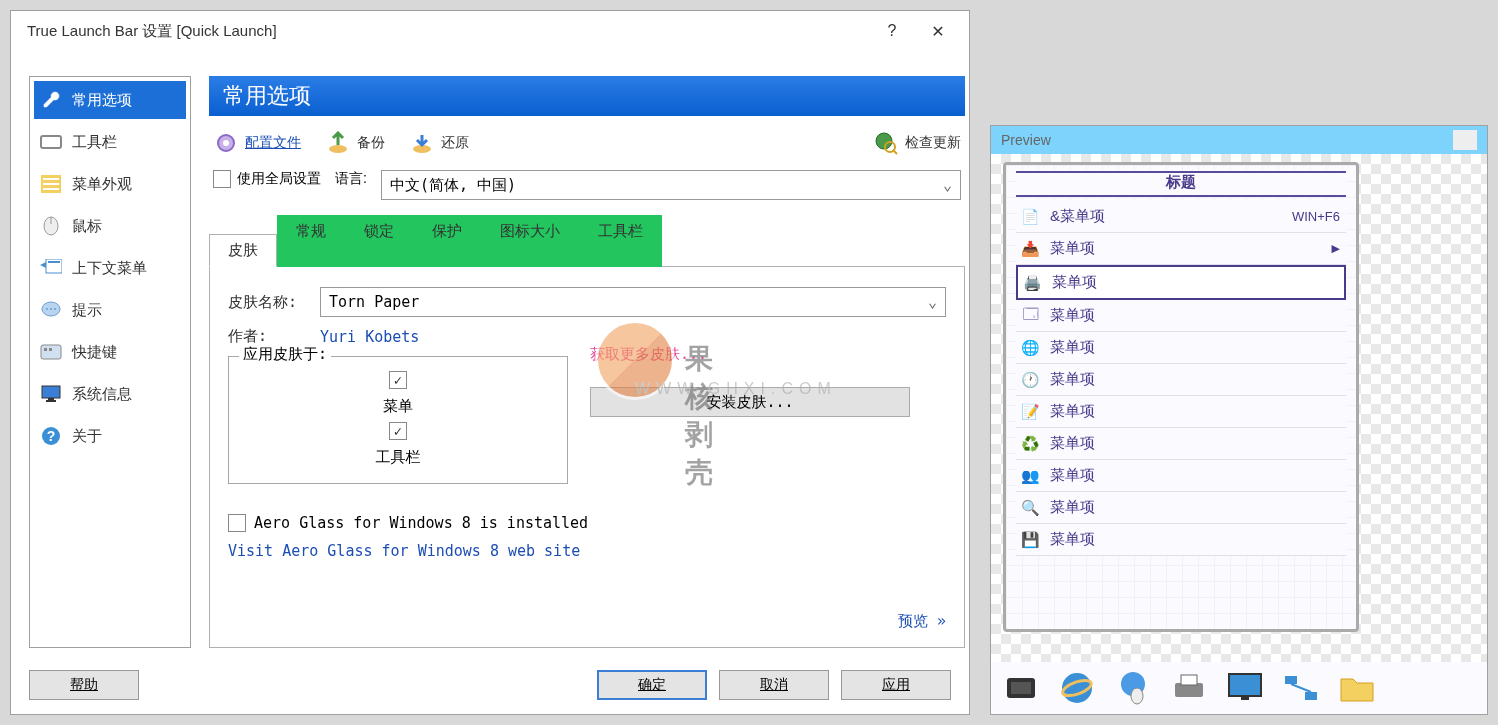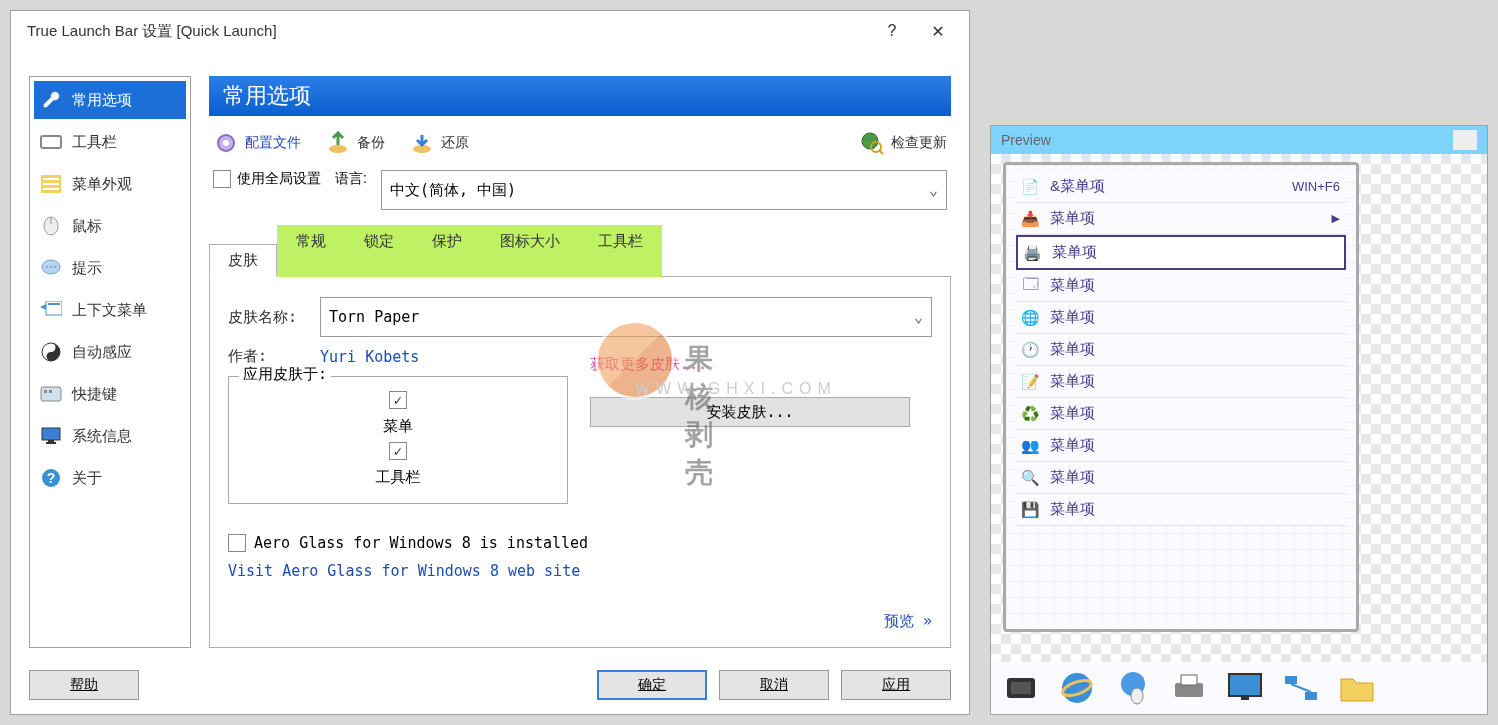--- a/index.html
+++ b/index.html
@@ -38,21 +38,21 @@
     display: flex;
     align-items: center;
     justify-content: center;
     font-size: 16px;
     color: #333;
     cursor: pointer;
   }
   .dialog-body {
     flex: 1;
     display: flex;
-    padding: 25px 18px 10px 18px;
+    padding: 25px 4px 10px 18px;
     gap: 18px;
   }
   .sidebar {
     width: 162px;
     border: 1px solid #a0a0a0;
     background: #fff;
     padding: 4px;
     display: flex;
     flex-direction: column;
     gap: 4px;
@@ -98,21 +98,21 @@
     gap: 24px;
     padding: 14px 4px 8px;
   }
   .toolbar-btn {
     display: flex;
     align-items: center;
     gap: 6px;
     cursor: pointer;
   }
   .toolbar-btn .label { color: #333; }
-  .toolbar-btn.link .label { color: #1b4db3; }
+  .toolbar-btn.link .label { color: #1b4db3; text-decoration: underline; }
   .toolbar-icon {
     width: 26px; height: 26px;
     display: flex; align-items: center; justify-content: center;
   }
   .toolbar-spacer { flex: 1; }
   .lang-row {
     display: flex;
     align-items: flex-start;
     gap: 14px;
     padding: 6px 4px 14px;
@@ -126,21 +126,21 @@
     justify-content: center;
     flex-shrink: 0;
   }
   .checkbox.checked::after {
     content: "✓";
     font-size: 14px;
     color: #333;
   }
   .select {
     flex: 1;
-    height: 40px;
+    height: 30px;
     border: 1px solid #999;
     background: #fff;
     display: flex;
     align-items: center;
     padding: 0 8px;
     font-family: "Consolas", monospace;
     font-size: 15px;
     justify-content: space-between;
   }
   .select .chev { color: #666; }
@@ -150,21 +150,21 @@
   }
   .tab {
     padding: 6px 18px;
     font-size: 15px;
     color: #333;
     cursor: pointer;
     border: 1px solid transparent;
     border-bottom: none;
     position: relative;
     top: 1px;
-    background: #bef264;
+    background: #22c55e;
   }
   .tab.active {
     background: #fff;
     border-color: #b0b0b0;
     border-bottom: 1px solid #fff;
     margin-top: 19px;
   }
   .tab-content {
     border: 1px solid #b0b0b0;
     border-top: none;
@@ -454,49 +454,38 @@
         <span class="sidebar-icon">
           <svg width="16" height="20" viewBox="0 0 16 20">
               <ellipse cx="8" cy="10" rx="7" ry="9" fill="#eee" stroke="#999"></ellipse>
               <line x1="8" y1="1" x2="8" y2="8" stroke="#999"></line>
             </svg>
         </span>
         <span>鼠标</span>
       </div>
       <div class="sidebar-item">
         <span class="sidebar-icon">
+          <svg width="22" height="18" viewBox="0 0 22 18">
+              <rect x="6" y="0" width="16" height="14" fill="#fff" stroke="#4a90d0"></rect>
+              <rect x="8" y="2" width="12" height="2" fill="#4a90d0"></rect>
+              <path d="M0 6 L6 3 L6 9 Z" fill="#4a90d0"></path>
+            </svg>
+        </span>
+        <span>上下文菜单</span>
+      </div>
+      <div class="sidebar-item">
+        <span class="sidebar-icon">
           <svg width="20" height="18" viewBox="0 0 20 18">
               <ellipse cx="10" cy="8" rx="9" ry="7" fill="#b8d4f0" stroke="#6a9ed0"></ellipse>
               <circle cx="6" cy="8" r="1" fill="#6a9ed0"></circle>
               <circle cx="10" cy="8" r="1" fill="#6a9ed0"></circle>
               <circle cx="14" cy="8" r="1" fill="#6a9ed0"></circle>
             </svg>
         </span>
         <span>提示</span>
-      </div>
-      <div class="sidebar-item">
-        <span class="sidebar-icon">
-          <svg width="22" height="18" viewBox="0 0 22 18">
-              <rect x="6" y="0" width="16" height="14" fill="#fff" stroke="#4a90d0"></rect>
-              <rect x="8" y="2" width="12" height="2" fill="#4a90d0"></rect>
-              <path d="M0 6 L6 3 L6 9 Z" fill="#4a90d0"></path>
-            </svg>
-        </span>
-        <span>上下文菜单</span>
-      </div>
-      <div class="sidebar-item">
-        <span class="sidebar-icon">
-          <svg width="20" height="20" viewBox="0 0 20 20">
-              <circle cx="10" cy="10" r="9" fill="#fff" stroke="#333"></circle>
-              <path d="M10 1 A9 9 0 0 1 10 19 A4.5 4.5 0 0 1 10 10 A4.5 4.5 0 0 0 10 1" fill="#333"></path>
-              <circle cx="10" cy="5.5" r="1.5" fill="#fff"></circle>
-              <circle cx="10" cy="14.5" r="1.5" fill="#333"></circle>
-            </svg>
-        </span>
-        <span>自动感应</span>
       </div>
       <div class="sidebar-item">
         <span class="sidebar-icon">
           <svg width="22" height="16" viewBox="0 0 22 16">
               <rect x="1" y="1" width="20" height="14" rx="2" fill="#d0e0f0" stroke="#888"></rect>
               <rect x="4" y="4" width="3" height="3" fill="#888"></rect>
               <rect x="9" y="4" width="3" height="3" fill="#888"></rect>
             </svg>
         </span>
         <span>快捷键</span>
@@ -636,20 +625,21 @@
   </div>
 </div>
 
 <div class="preview-window">
   <div class="preview-title">
     <span>Preview</span>
     <span class="preview-close">&nbsp;</span>
   </div>
   <div class="preview-body">
     <div class="skin-menu">
+      <div class="skin-title">标题</div>
       <div class="skin-item">
         <span class="skin-icon">📄</span>
         <span>&amp;菜单项</span>
         <span class="shortcut">WIN+F6</span>
       </div>
       <div class="skin-item">
         <span class="skin-icon">📥</span>
         <span>菜单项</span>
         <span class="arrow">▶</span>
       </div>

